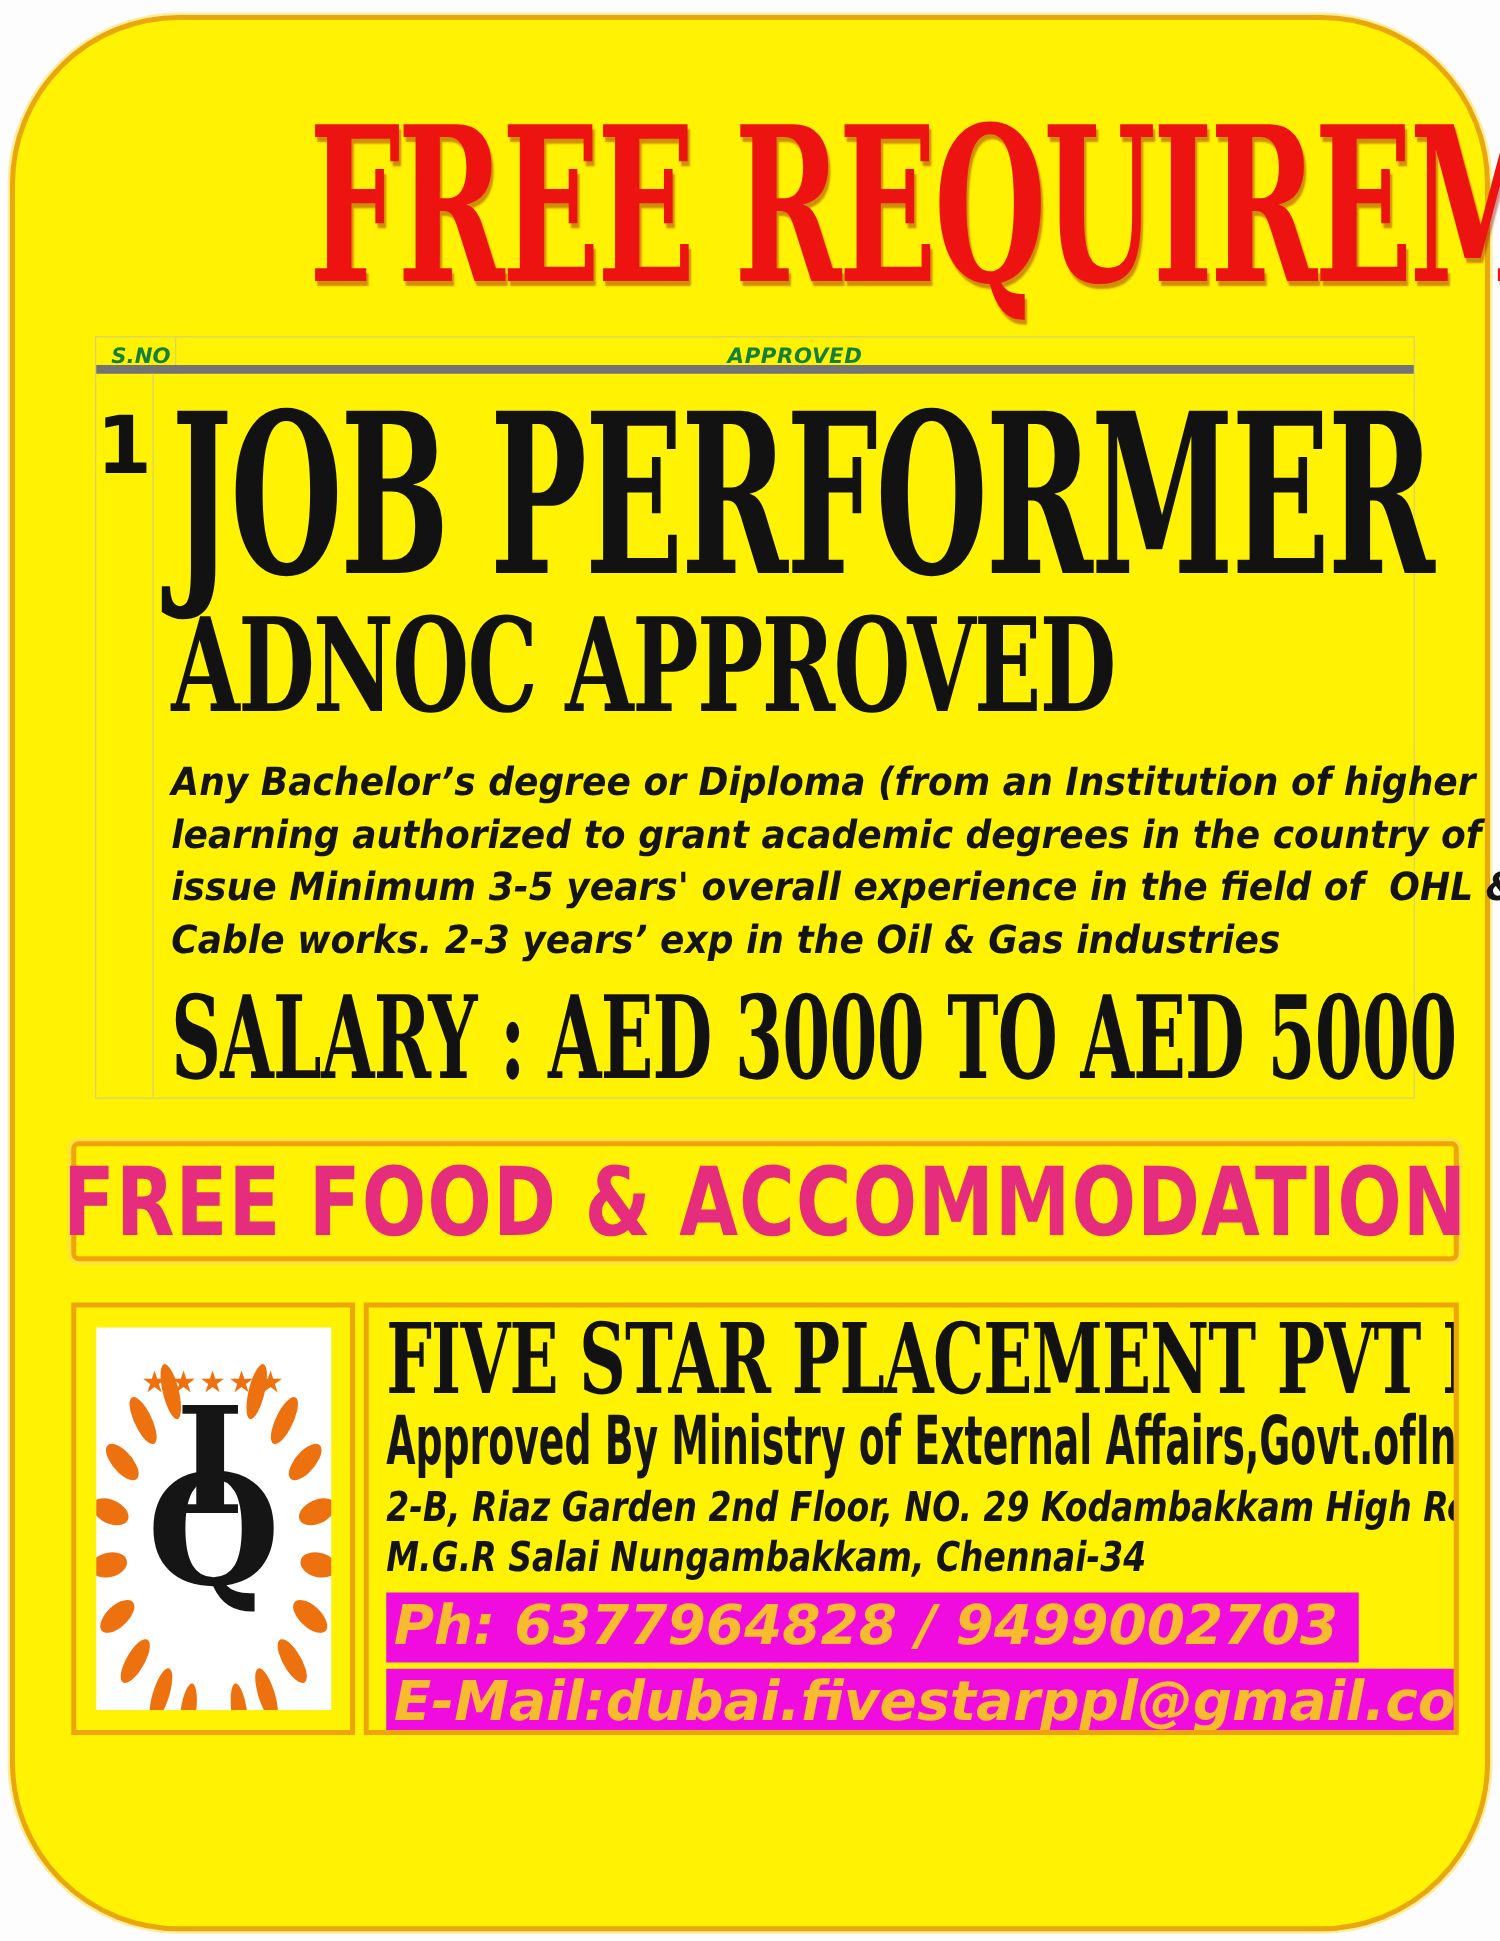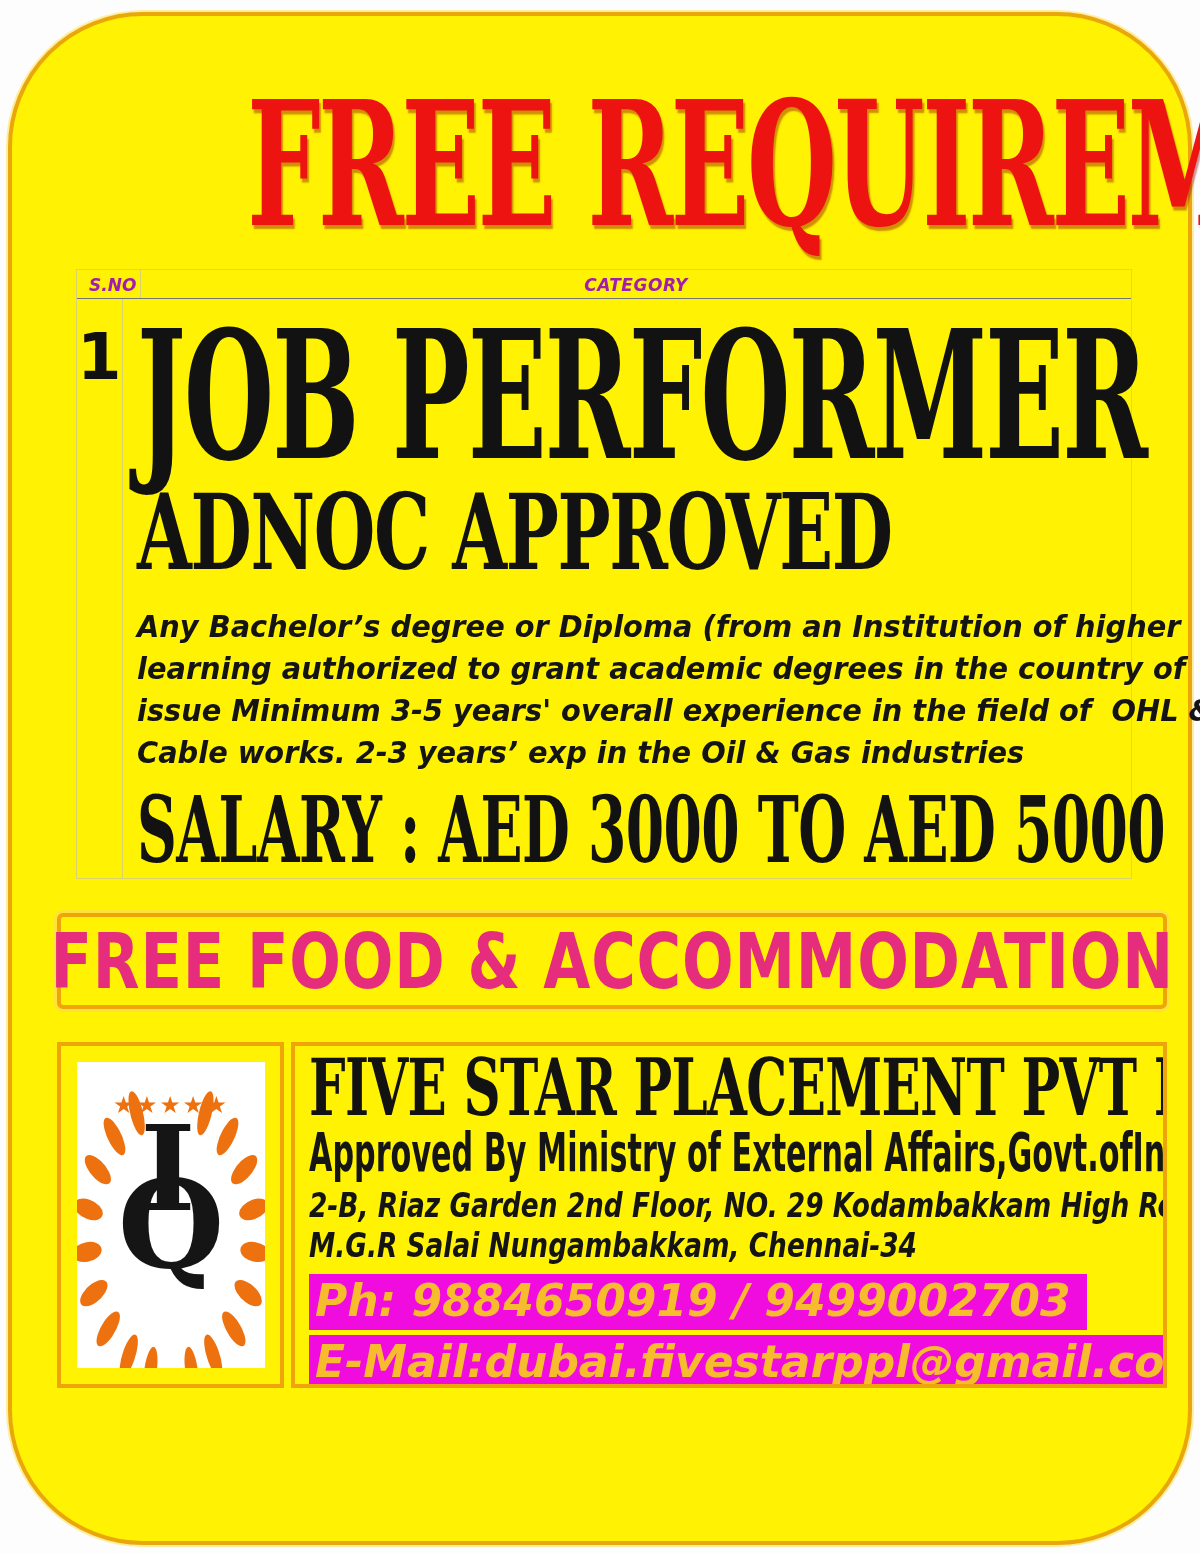--- a/index.html
+++ b/index.html
@@ -20,22 +20,22 @@
     color:#ED1310; transform:scaleX(.60);
     text-shadow:3px 4px 2px rgba(150,20,10,.45);
     white-space:nowrap;
   }
 
   
   .jobs-table{
     position:absolute; left:64px; top:253px; width:1056px; height:610px;
     border:1px solid #D8D270;
   }
-  .thead{ display:flex; height:29px; border-bottom:1px solid #737373;
-    font-style:italic; font-weight:bold; font-size:17px; color:#a21caf; }
+  .thead{ display:flex; height:29px; border-bottom:7px solid #737373;
+    font-style:italic; font-weight:bold; font-size:17px; color:#15803d; }
   .th-sno{ width:64px; border-right:1px solid #D8D270; padding:5px 0 0 12px; }
   .th-cat{ flex:1; text-align:center; padding-top:5px; letter-spacing:.5px; }
   .tbody{ display:flex; height:579px; }
   .sno-col{ width:64px; border-right:1px solid #D8D270; text-align:center; padding-top:26px;
     font-weight:bold; font-size:64px; color:#111; line-height:1; }
   .cat-col{ flex:1; padding-left:14px; overflow:visible; }
 
   .slab{ font-family:"DejaVu Serif", serif; font-weight:bold; color:#121212;
     transform-origin:0 55%; white-space:nowrap; }
   .job-title{ font-size:178px; line-height:150px; margin-top:22px; letter-spacing:-3px; transform:scaleX(.58); }
@@ -79,21 +79,21 @@
 <body>
 
 <div class="canvas">
   <div class="poster">
 
     <div class="title">FREE REQUIREMENT</div>
 
     <div class="jobs-table">
       <div class="thead">
         <div class="th-sno">S.NO</div>
-        <div class="th-cat">CATEGORY</div>
+        <div class="th-cat">APPROVED</div>
       </div>
       <div class="tbody">
         <div class="sno-col">1</div>
         <div class="cat-col">
           <div class="slab job-title">JOB PERFORMER</div>
           <div class="slab adnoc">ADNOC APPROVED</div>
           <div class="desc">
             <div>Any Bachelor’s degree or Diploma (from an Institution of higher</div>
             <div>learning authorized to grant academic degrees in the country of</div>
             <div>issue Minimum 3-5 years' overall experience in the field of  OHL &amp;</div>
@@ -142,21 +142,21 @@
           </svg>
         </div>
       </div>
 
       <div class="info-box">
         <div class="slab agency-name">FIVE STAR PLACEMENT PVT LTD</div>
         <div class="ministry">Approved By Ministry of External Affairs,Govt.ofIndia</div>
         <div class="addr addr1">2-B, Riaz Garden 2nd Floor, NO. 29 Kodambakkam High Road,</div>
         <div class="addr addr2">M.G.R Salai Nungambakkam, Chennai-34</div>
         <div class="phone-row">
-          <span class="hl">Ph: 9884650919 / 9499002703</span>
+          <span class="hl">Ph: 6377964828 / 9499002703</span>
         </div>
         <div class="email-row">
           <span class="hl">E-Mail:dubai.fivestarppl@gmail.com</span>
         </div>
       </div>
 
     </div>
   </div>
 </div>
 

